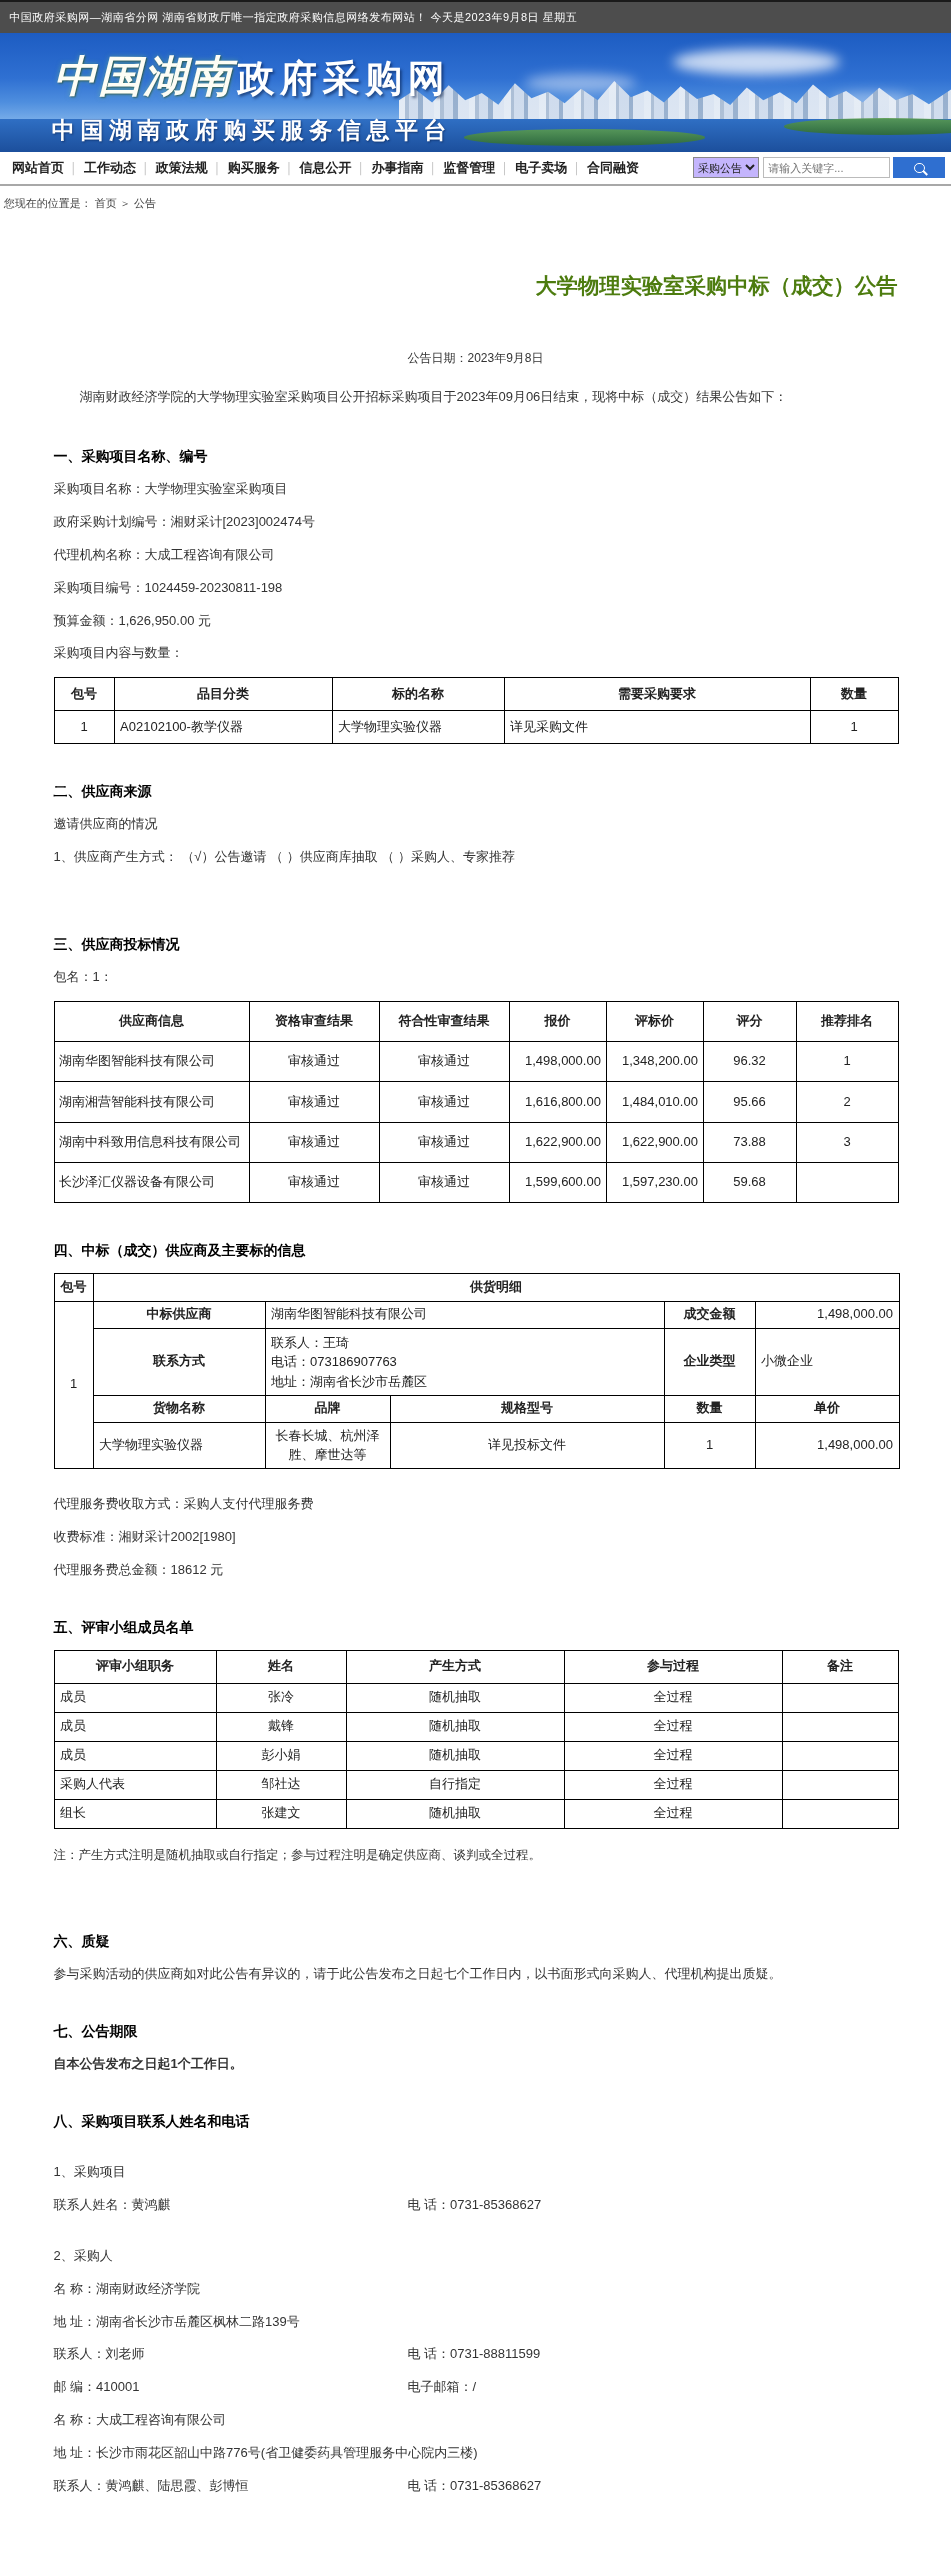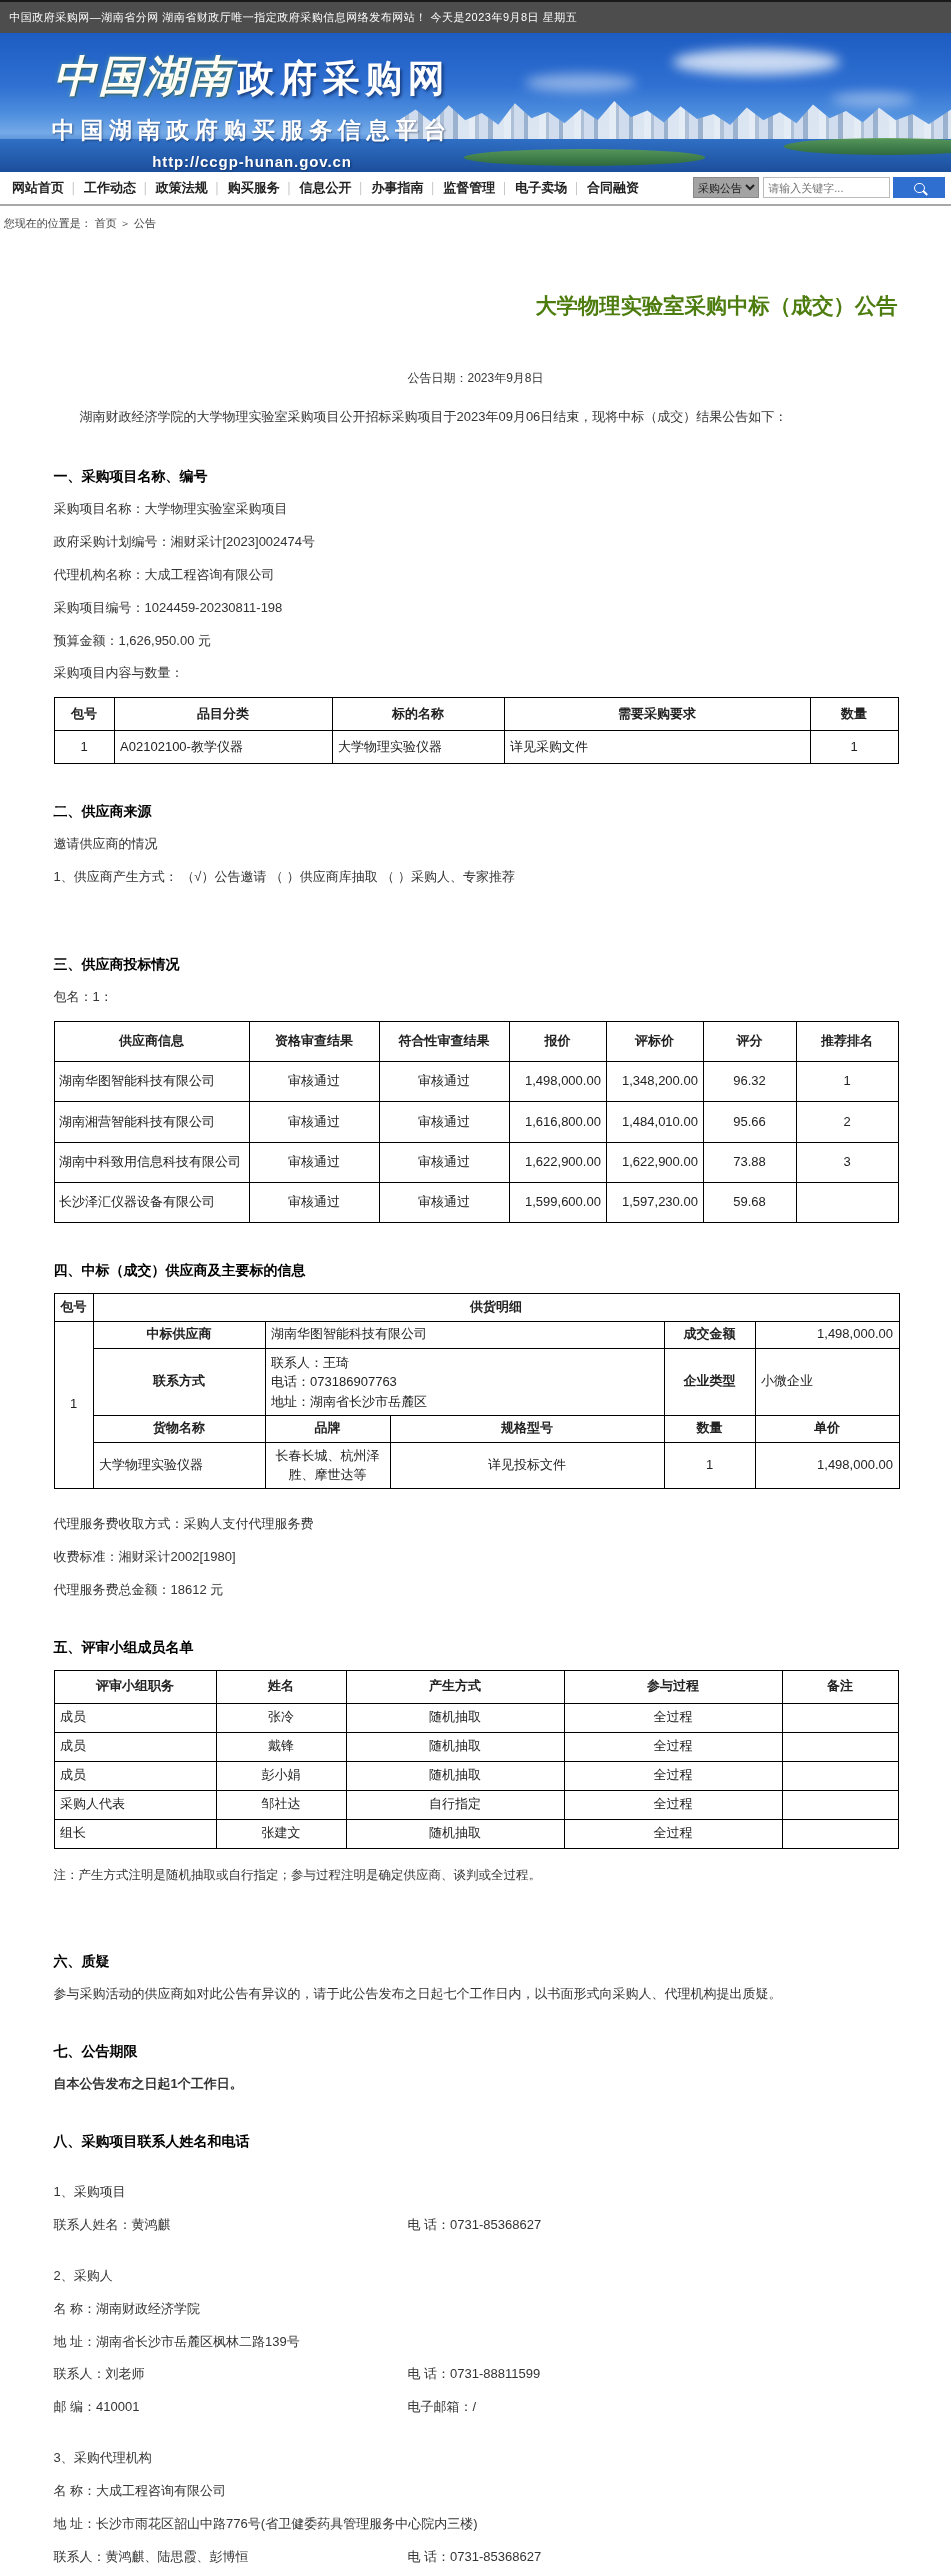--- a/index.html
+++ b/index.html
@@ -9,21 +9,21 @@
     font-family: "Liberation Sans", "DejaVu Sans", sans-serif;
     color: #333;
   }
   
   .topbar {
     background:#4d4d4d; color:#fff; font-size:11px;
     padding:8.3px 9.3px 7.4px; letter-spacing:0.5px;
     border-top:2.8px solid #1a1a1a;
   }
   
-  .banner { position:relative; height:139px; overflow:hidden;
+  .banner { position:relative; height:119px; overflow:hidden;
     background:linear-gradient(180deg,#1d5cc2 0%,#2f70d2 38%,#4e8ede 58%,#74aae8 72%,#3a74c4 84%,#235a9e 100%);
   }
   .cloud { position:absolute; background:rgba(255,255,255,.75); border-radius:50%; filter:blur(5.6px); }
   .cloud.c1 { width:167px; height:26px; right:111px; top:16.7px; }
   .cloud.c2 { width:111px; height:18.5px; right:315px; top:41px; opacity:.6; }
   .cloud.c3 { width:83px; height:15px; right:37px; top:59px; opacity:.5; }
   .city { position:absolute; left:399px; right:0; bottom:32px; height:43px;
     background:
       repeating-linear-gradient(90deg,
         rgba(235,240,246,.95) 0 6.5px, rgba(178,194,214,.95) 6.5px 10.2px,
@@ -43,21 +43,21 @@
     font-size:43px; color:#fdfdf5; text-shadow:0.9px 0.9px 1.9px rgba(30,60,20,.6),0 0 5.6px rgba(120,200,120,.5); letter-spacing:1.9px; }
   .logo-main { font-size:37px; font-weight:bold; letter-spacing:5.6px; text-shadow:1.9px 1.9px 2.8px rgba(0,20,60,.55); }
   .logo-sub { font-size:23px; font-weight:bold; letter-spacing:5.6px; margin-top:9.3px; text-shadow:0.9px 0.9px 1.9px rgba(0,20,60,.5); }
   .logo-url { font-size:15px; font-weight:bold; margin-top:7.4px; letter-spacing:0.9px; text-shadow:0.9px 0.9px 1.9px rgba(0,20,60,.5); }
   
   .navbar { display:flex; align-items:center; height:32px; padding:0 5.6px; background:#fff; }
   .nav-items { display:flex; align-items:center; }
   .nav-item { font-size:13px; font-weight:bold; color:#222; padding:0 6.5px; cursor:pointer; white-space:nowrap; }
   .nav-sep { color:#bbb; font-size:11px; }
   .nav-search { margin-left:auto; display:flex; align-items:center; gap:3.7px; }
-  .nav-search select { height:20.4px; font-size:11px; border:0.9px solid #888; background:#a3a3a3; color:#222; }
+  .nav-search select { height:20.4px; font-size:11px; border:0.9px solid #888; background:#c4b5fd; color:#222; }
   .nav-search input { height:20.4px; width:127px; font-size:11px; border:0.9px solid #bbb; padding:0 4.6px; color:#333; }
   .search-btn { height:20.4px; width:52px; background:#2f6fd0; border:none; cursor:pointer;
     display:flex; align-items:center; justify-content:center; }
   .mag { position:relative; width:10.2px; height:10.2px; border:1.9px solid #fff; border-radius:50%; display:inline-block; }
   .mag::after { content:""; position:absolute; width:1.9px; height:5.6px; background:#fff;
     right:-2.8px; bottom:-3.7px; transform:rotate(-45deg); }
   .nav-divider { height:2.8px; background:#a8a8a8; }
   
   .breadcrumb { font-size:11px; color:#444; padding:9.3px 3.7px 5.6px; }
   .breadcrumb a { color:#444; text-decoration:none; cursor:pointer; }
@@ -389,21 +389,20 @@
   <p class="line">地 址：湖南省长沙市岳麓区枫林二路139号</p>
   <div class="contact-row">
     <span class="left">联系人：刘老师</span>
     <span>电 话：0731-88811599</span>
   </div>
   <div class="contact-row">
     <span class="left">邮 编：410001</span>
     <span>电子邮箱：/</span>
   </div>
 
-  <p class="line part-title">3、采购代理机构</p>
   <p class="line">名 称：大成工程咨询有限公司</p>
   <p class="line">地 址：长沙市雨花区韶山中路776号(省卫健委药具管理服务中心院内三楼)</p>
   <div class="contact-row">
     <span class="left">联系人：黄鸿麒、陆思霞、彭博恒</span>
     <span>电 话：0731-85368627</span>
   </div>
 
 </div>
 
 

